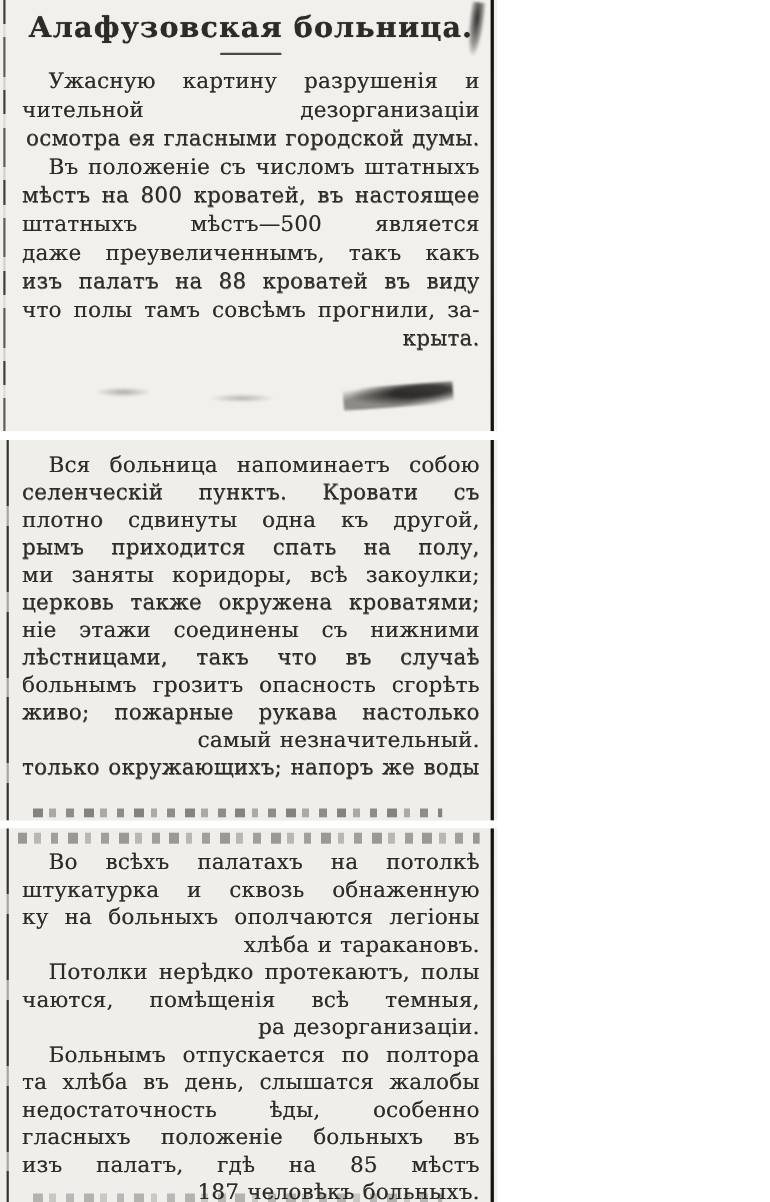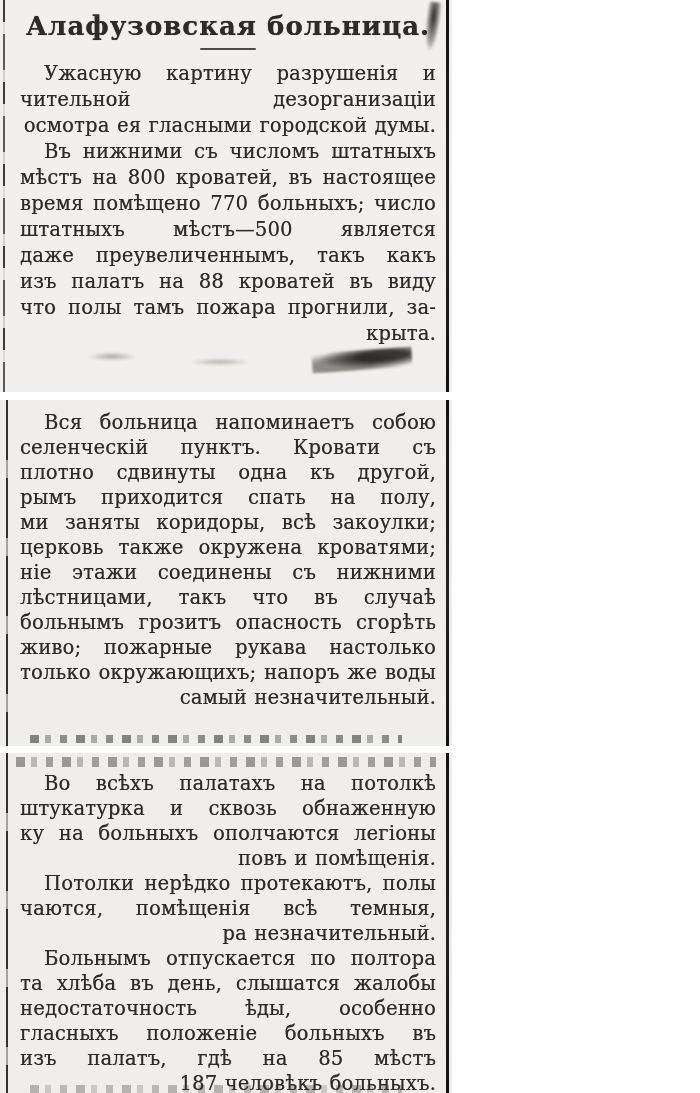--- a/index.html
+++ b/index.html
@@ -119,27 +119,26 @@
   <div class="blob-top-right"></div>
   <h1 class="headline">Алафузовская больница.</h1>
   <div class="head-rule"></div>
   <div class="text-block">
       <div class="para">
         <div class="tline first">Ужасную картину разрушенія и исклю-</div>
         <div class="tline">чительной дезорганизаціи представила со-</div>
         <div class="tline last">осмотра ея гласными городской думы.</div>
       </div>
       <div class="para">
-        <div class="tline first">Въ нижними съ числомъ штатныхъ</div>
+        <div class="tline first">Въ положеніе съ числомъ штатныхъ</div>
         <div class="tline">мѣстъ на 800 кроватей, въ настоящее</div>
-        <div class="tline">время помѣщено 770 больныхъ; число</div>
         <div class="tline">штатныхъ мѣстъ—500 является сейчасъ</div>
         <div class="tline">даже преувеличеннымъ, такъ какъ одна</div>
         <div class="tline">изъ палатъ на 88 кроватей въ виду того,</div>
-        <div class="tline">что полы тамъ пожара прогнили, за-</div>
+        <div class="tline">что полы тамъ совсѣмъ прогнили, за-</div>
         <div class="tline last">крыта.</div>
       </div>
     </div>
   <div class="smudge smudge-a"></div>
   <div class="smudge smudge-b"></div>
   <div class="smudge smudge-c"></div>
 </div>
 
 <div class="strip strip-2">
   <div class="edge edge-left-solid"></div>
@@ -149,44 +148,44 @@
         <div class="tline first">Вся больница напоминаетъ собою пере-</div>
         <div class="tline">селенческій пунктъ. Кровати съ больными</div>
         <div class="tline">плотно сдвинуты одна къ другой, нѣкото-</div>
         <div class="tline">рымъ приходится спать на полу, кроватя-</div>
         <div class="tline">ми заняты коридоры, всѣ закоулки; вся</div>
         <div class="tline">церковь также окружена кроватями; верх-</div>
         <div class="tline">ніе этажи соединены съ нижними узкими</div>
         <div class="tline">лѣстницами, такъ что въ случаѣ пожара</div>
         <div class="tline">больнымъ грозитъ опасность сгорѣть за-</div>
         <div class="tline">живо; пожарные рукава настолько ветхи,</div>
+        <div class="tline last">самый незначительный.</div>
         <div class="tline">только окружающихъ; напоръ же воды</div>
-        <div class="tline last">самый незначительный.</div>
       </div>
     </div>
 
   <div class="cutline cut-bottom-2"></div>
 </div>
 
 <div class="strip strip-3">
   <div class="edge edge-left-solid"></div>
   <div class="edge edge-right-solid"></div>
   <div class="cutline cut-top-3"></div>
   <div class="spacer-cut"></div>
   <div class="text-block">
       <div class="para">
         <div class="tline first">Во всѣхъ палатахъ на потолкѣ отбита</div>
         <div class="tline">штукатурка и сквозь обнаженную настил-</div>
         <div class="tline">ку на больныхъ ополчаются легіоны кло-</div>
-        <div class="tline last">повъ и помѣщенія.</div>
+        <div class="tline last">хлѣба и таракановъ.</div>
       </div>
       <div class="para">
         <div class="tline first">Потолки нерѣдко протекаютъ, полы ка-</div>
         <div class="tline">чаются, помѣщенія всѣ темныя, атмосфе-</div>
-        <div class="tline last">ра незначительный.</div>
+        <div class="tline last">ра дезорганизаціи.</div>
       </div>
       <div class="para">
         <div class="tline first">Больнымъ отпускается по полтора фун-</div>
         <div class="tline">та хлѣба въ день, слышатся жалобы на</div>
         <div class="tline">недостаточность ѣды, особенно возмутило</div>
         <div class="tline">гласныхъ положеніе больныхъ въ одной</div>
         <div class="tline">изъ палатъ, гдѣ на 85 мѣстъ приходится</div>
         <div class="tline last">187 человѣкъ больныхъ.</div>
       </div>
     </div>

